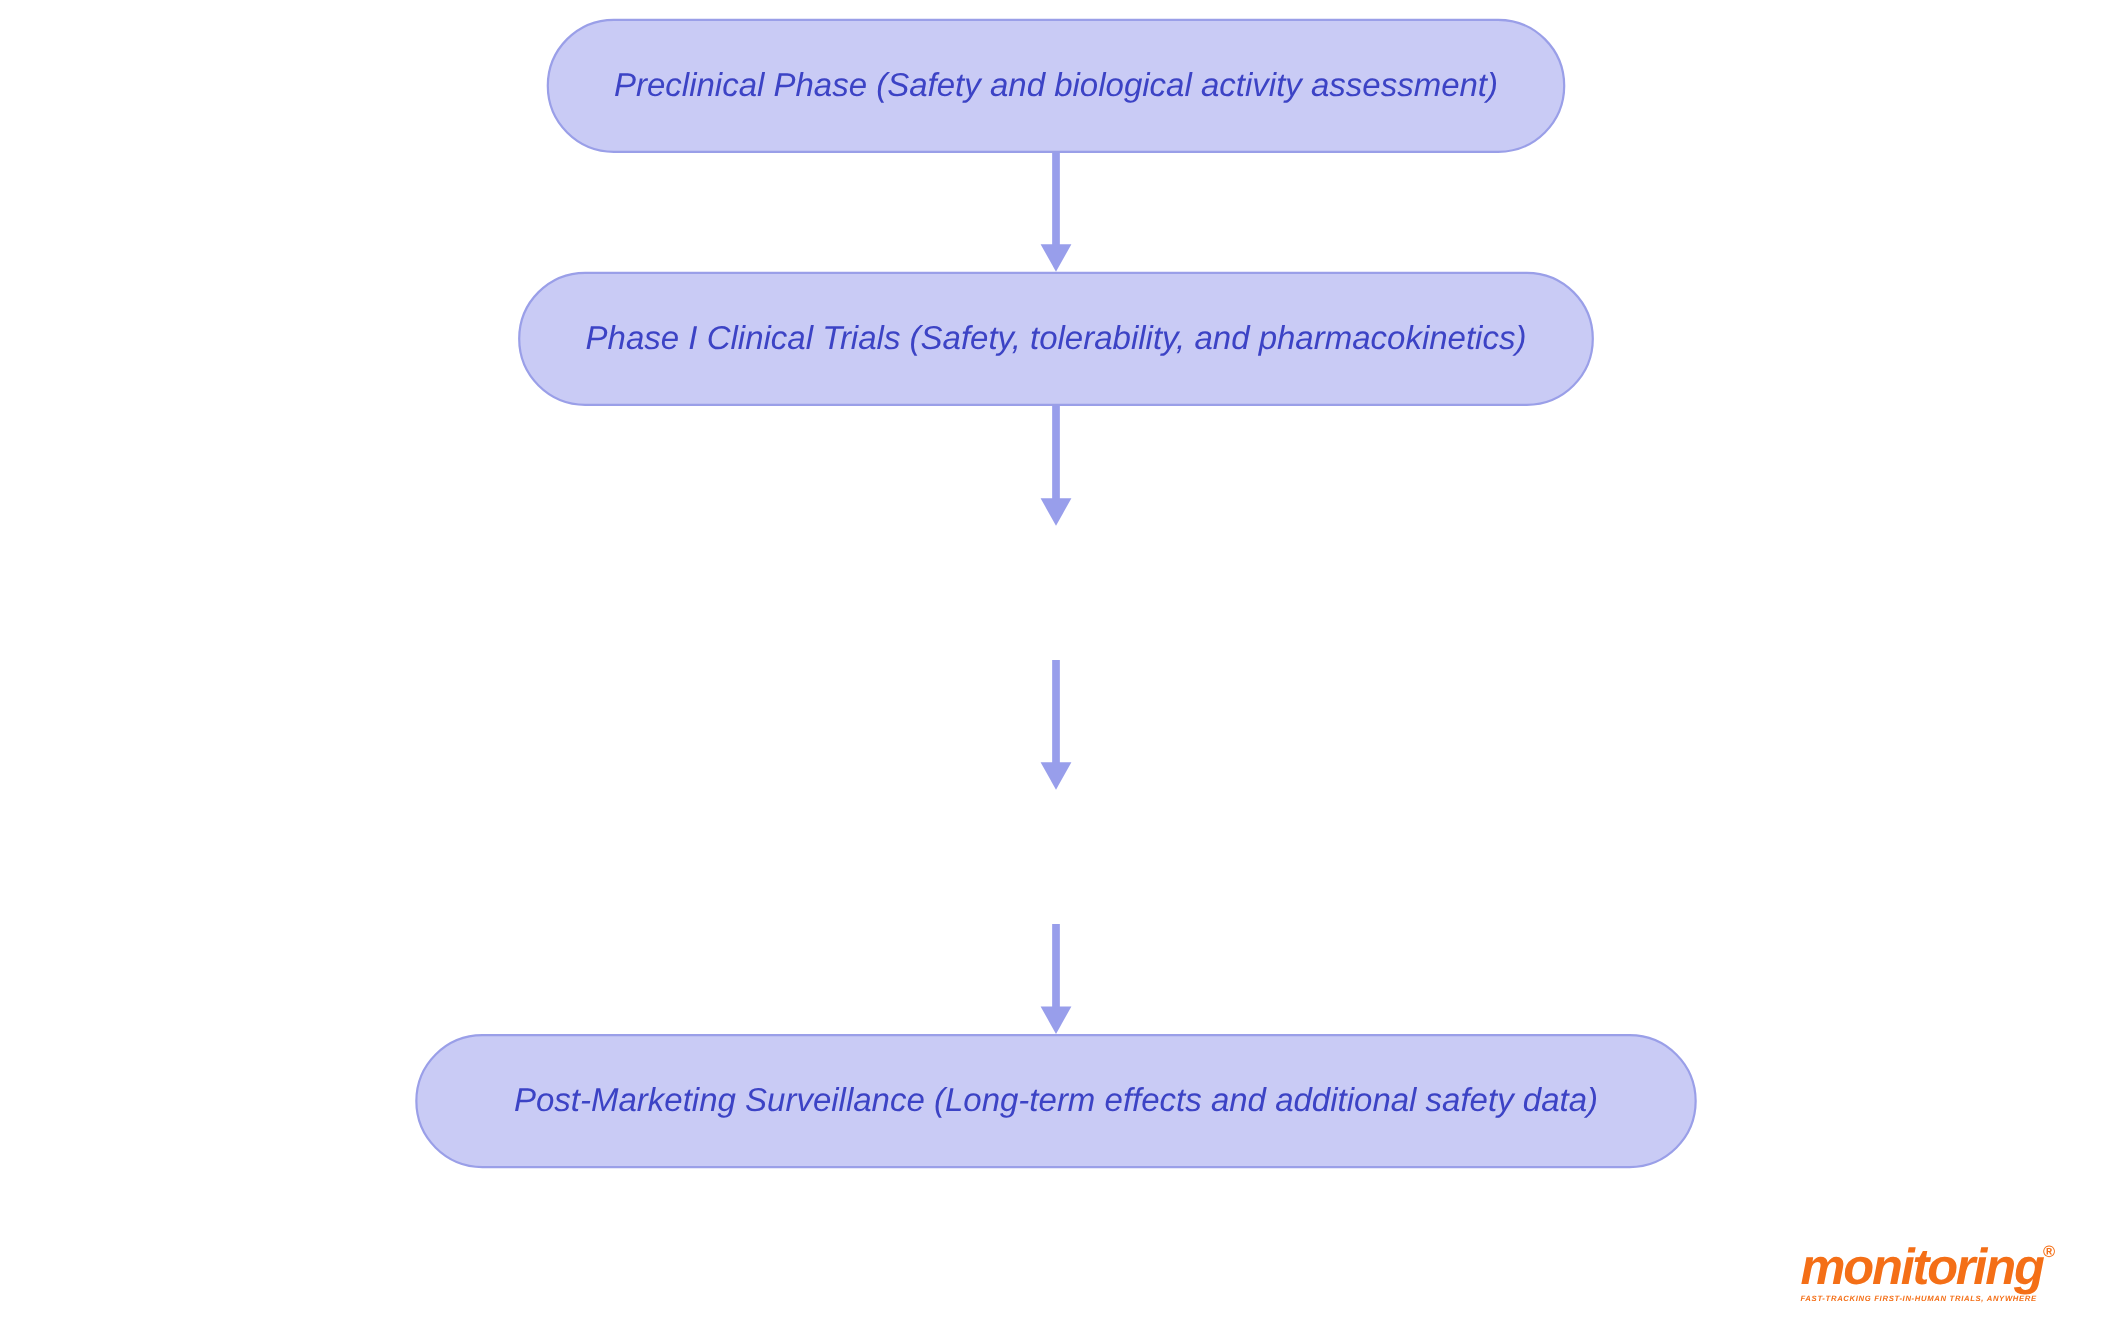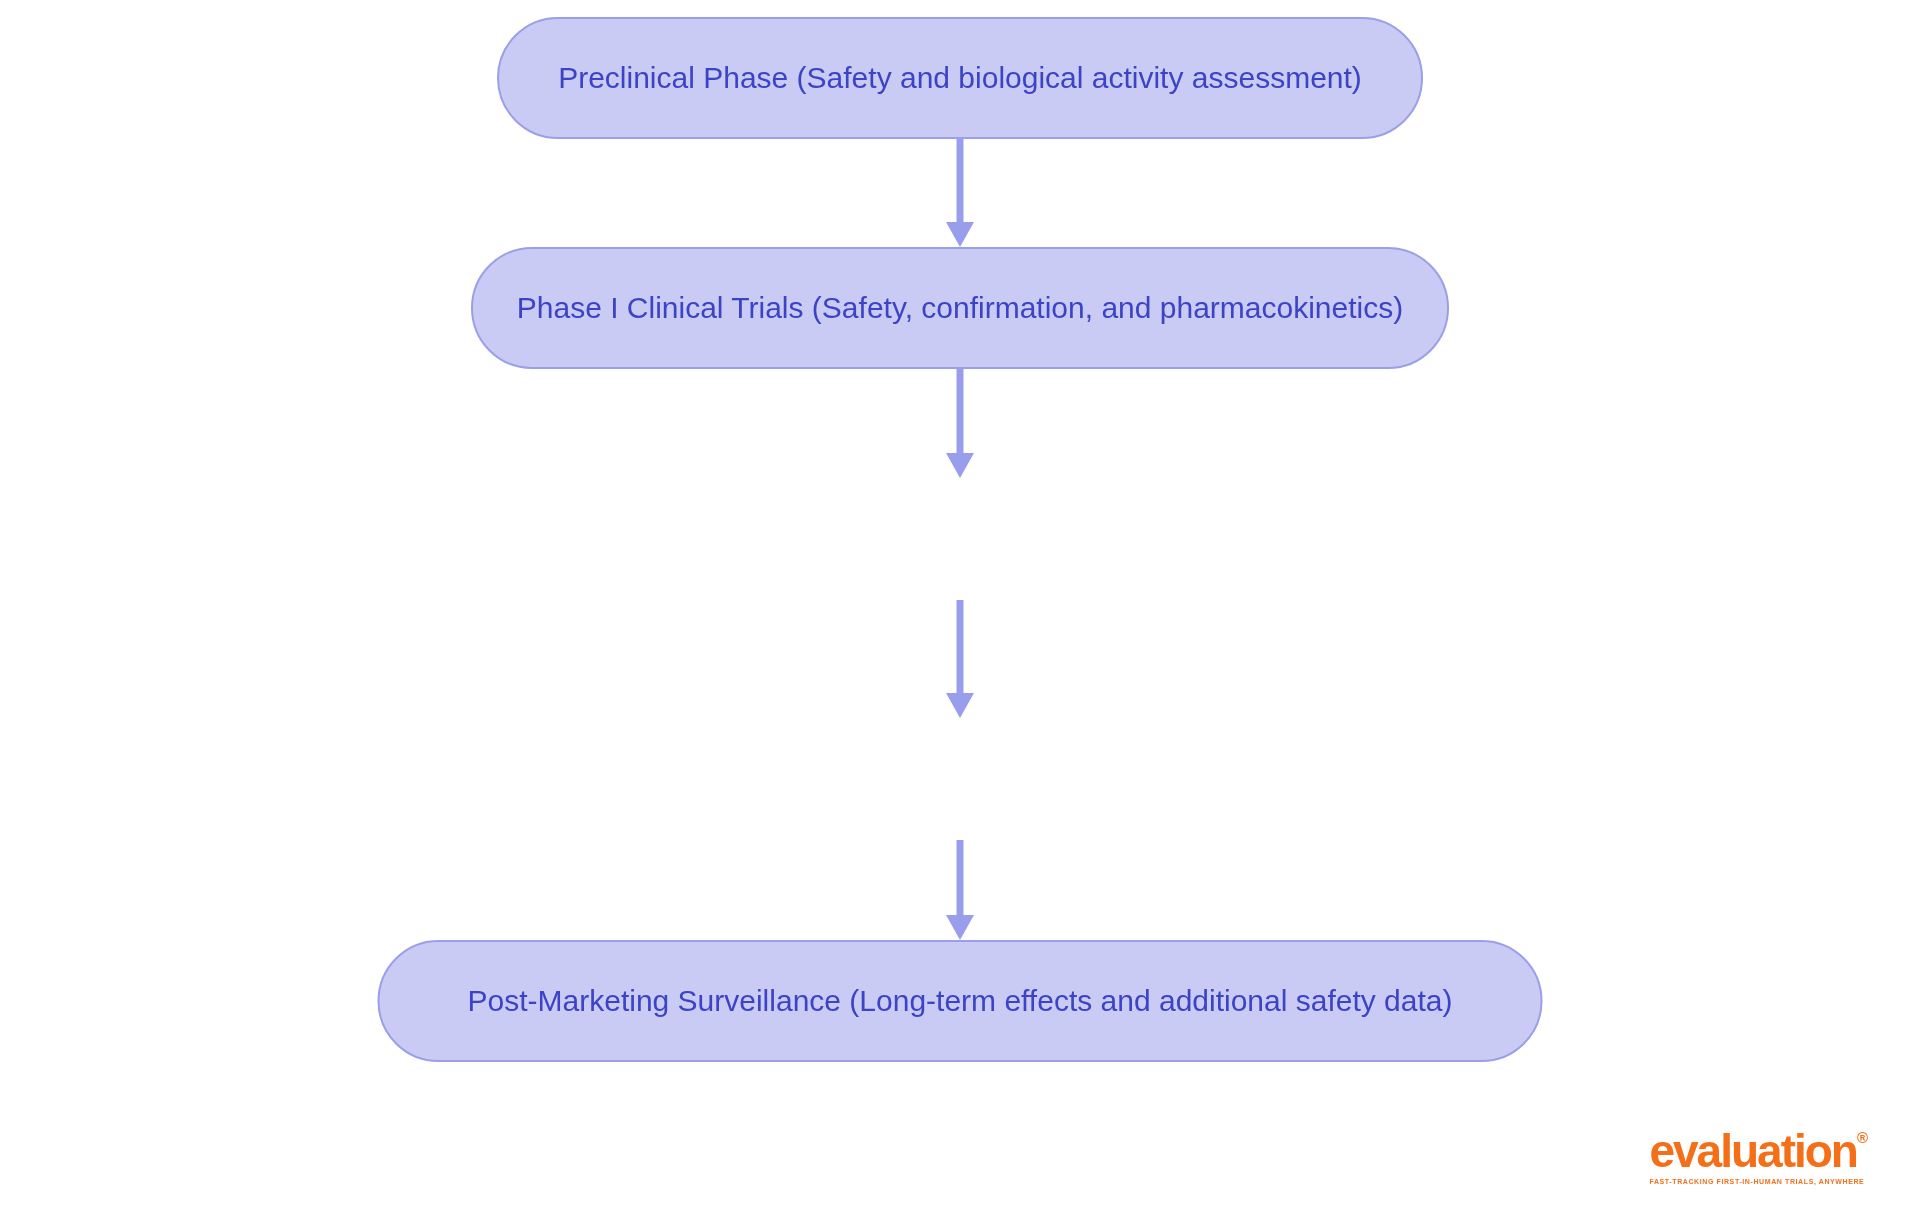--- a/index.html
+++ b/index.html
@@ -7,20 +7,21 @@
     padding: 0;
     background: #ffffff;
   }
   .canvas {
     position: relative;
     width: 1920px;
     height: 1215px;
     background: var(--background, #ffffff);
     font-family: "Liberation Sans", sans-serif;
     overflow: hidden;
+    font-style: italic;
   }
   .node {
     position: absolute;
     left: 50%;
     transform: translateX(-50%);
     height: 122px;
     background: var(--node-fill, #c9cbf5);
     border: 2px solid var(--node-border, #9a9fe8);
     border-radius: 61px;
     box-sizing: border-box;
@@ -108,21 +109,21 @@
   <div class="node n1">
     <span class="node-label">Preclinical Phase (Safety and biological activity assessment)</span>
   </div>
 
   <div class="arrow a1">
     <div class="shaft"></div>
     <div class="head"></div>
   </div>
 
   <div class="node n2">
-    <span class="node-label">Phase I Clinical Trials (Safety, confirmation, and pharmacokinetics)</span>
+    <span class="node-label">Phase I Clinical Trials (Safety, tolerability, and pharmacokinetics)</span>
   </div>
 
   <div class="arrow a2">
     <div class="shaft"></div>
     <div class="head"></div>
   </div>
 
 
   <div class="arrow a3">
     <div class="shaft"></div>
@@ -134,18 +135,18 @@
     <div class="shaft"></div>
     <div class="head"></div>
   </div>
 
   <div class="node n5">
     <span class="node-label">Post-Marketing Surveillance (Long-term effects and additional safety data)</span>
   </div>
 
   <div class="branding">
     <div class="logo-line">
-      <span class="logo-word">evaluation</span><span class="reg">®</span>
+      <span class="logo-word">monitoring</span><span class="reg">®</span>
     </div>
     <div class="tagline">FAST-TRACKING FIRST-IN-HUMAN TRIALS, ANYWHERE</div>
   </div>
 
 </div>
 
 </body></html>

